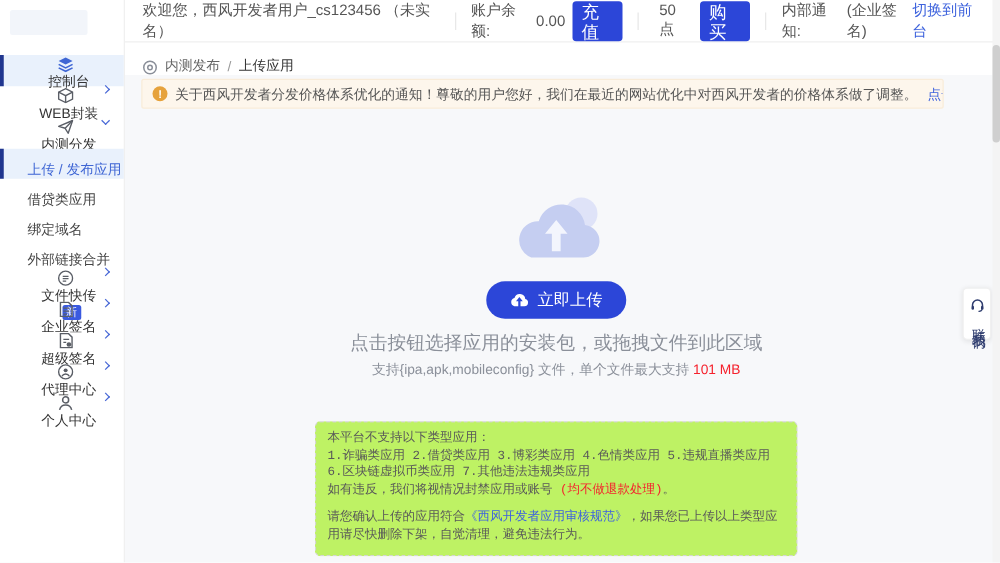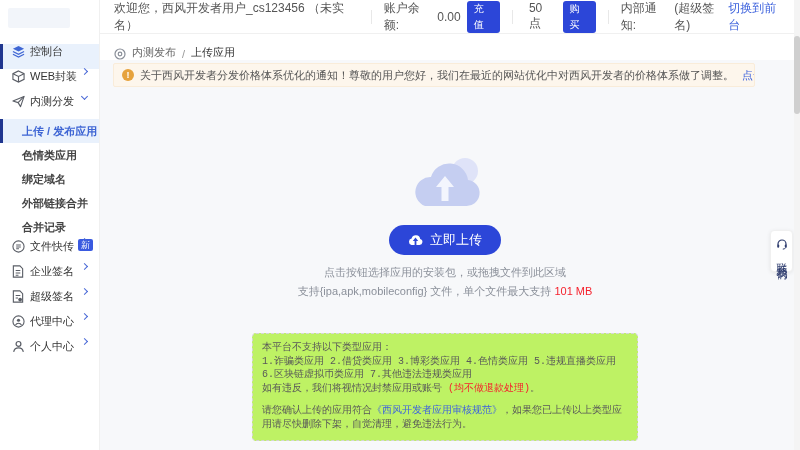--- a/index.html
+++ b/index.html
@@ -3,56 +3,56 @@
 <meta charset="utf-8">
 <style>
   * { margin:0; padding:0; box-sizing:border-box; }
   html,body { width:800px; height:450px; overflow:hidden; }
   body { font-family:"Liberation Sans","DejaVu Sans",sans-serif; font-size:12px; color:#333; background:#fff; position:relative; }
 
   
   .sidebar { position:absolute; left:0; top:0; width:100px; height:450px; background:#fff; border-right:1px solid #f0f0f0; z-index:3; }
   .logo { position:absolute; left:8px; top:8px; width:62px; height:20px; background:#f2f5fa; border-radius:2px; }
   .menu { position:absolute; top:44px; left:0; right:0; }
-  .mi { position:relative; height:25px; display:flex; align-items:flex-start; padding-left:11px; cursor:pointer; }
+  .mi { position:relative; height:25px; display:flex; align-items:center; padding-left:11px; cursor:pointer;flex-direction:column; }
   .mi .mic { width:14px; height:14px; margin-right:5px; display:flex; align-items:center; justify-content:center; flex:0 0 auto; }
   .mi .mil { font-size:11px; color:#333; white-space:nowrap; }
   .mi.active { background:#e9f1fc; }
   .mi.active::before { content:""; position:absolute; left:0; top:0; bottom:0; width:3px; background:#20368f; }
-  .sub { position:relative; height:24px; display:flex; align-items:center; padding-left:22px; cursor:pointer; font-size:11px; color:#444;font-weight:bold; }
+  .sub { position:relative; height:24px; display:flex; align-items:flex-end; padding-left:22px; cursor:pointer; font-size:11px; color:#444; }
   .sub.active { background:#e9f1fc; color:#3f66d4; }
   .sub.active::before { content:""; position:absolute; left:0; top:0; bottom:0; width:3px; background:#20368f; }
   .chev { position:absolute; right:12px; width:5px; height:5px; border-right:1.4px solid #4767d6; border-bottom:1.4px solid #4767d6; }
   .chev.r { transform:rotate(-45deg); }
   .chev.d { transform:rotate(45deg); }
   .badge { display:inline-block; margin-left:4px; background:#3a5ae0; color:#fff; font-size:9px; line-height:12px; padding:0 3px; border-radius:2px; }
 
   
   .header { position:absolute; left:100px; right:0; top:0; height:34px; background:#fff; border-bottom:1px solid #f0f0f0; display:flex; align-items:center; padding:0 14px; z-index:2; }
   .header .sep { width:1px; height:14px; background:#e8e8e8; margin:0 12px; }
-  .hbtn { background:#2c46d8; color:#fff; font-size:10px; line-height:16px; padding:0 7px; border-radius:3px; margin-left:6px; cursor:pointer; }
+  .hbtn { background:#2c46d8; color:#fff; font-size:14px; line-height:16px; padding:0 7px; border-radius:3px; margin-left:6px; cursor:pointer; }
   .hlink { color:#3e63dd; cursor:pointer; }
   .spacer { flex:1; }
   .muted { color:#555; }
 
   
   .main { position:absolute; left:100px; right:0; top:34px; bottom:0; background:#f7f8fa; overflow:hidden; }
   .crumbbar { height:26px; background:#fff; display:flex; align-items:flex-end; padding:0 14px; color:#666; font-size:11px; }
   .crumbbar .ci { margin-right:6px; display:flex; }
   .crumb-sep { margin:0 6px; color:#999; }
   .crumb-last { color:#333; }
 
   .banner { margin:3px 45px 0 13px; height:24px; background:#fdf6ec; border:1px solid #f9ecd9; border-radius:2px; display:flex; align-items:center; padding:0 8px; font-size:11px; color:#555; white-space:nowrap; overflow:hidden; }
   .warn-ic { width:12px; height:12px; border-radius:50%; background:#e6a23c; color:#fff; font-size:9px; line-height:12px; text-align:center; font-weight:bold; margin-right:6px; flex:0 0 auto; }
   .banner a { color:#3e63dd; margin-left:8px; text-decoration:none; cursor:pointer; }
 
   .upzone { position:absolute; left:0; right:10px; top:120px; text-align:center; }
   .cloudwrap { display:inline-block; }
   .upbtn { margin:10px auto 0; width:112px; height:30px; background:#2c46d8; border:none; border-radius:16px; color:#fff; font-size:13px; display:flex; align-items:center; justify-content:center; gap:7px; cursor:pointer; font-family:inherit; }
-  .hint1 { margin-top:10px; font-size:11px; color:#8b909a; }
+  .hint1 { margin-top:10px; font-size:15px; color:#8b909a; }
   .hint2 { margin-top:4px; font-size:11px; color:#8b909a; }
   .red { color:#f5222d; }
 
   .notice-box { margin:34px auto 0; width:386px; border:1px dashed #d5d5d5; border-radius:4px; background:#bef264; text-align:left; padding:7px 9px 9px; font-size:10px; color:#595959; line-height:13.5px;font-family:Liberation Mono, monospace; }
   .notice-box .l4 { margin-top:9px; }
   .notice-box a { color:#3e63dd; text-decoration:none; cursor:pointer; }
 
   
   .contact { position:absolute; right:7px; top:230px; width:23px; padding:7px 0 9px; background:#fff; border:1px solid #f0f0f0; border-radius:4px; box-shadow:0 1px 4px rgba(0,0,0,.08); display:flex; flex-direction:column; align-items:center; cursor:pointer; z-index:4; }
   .contact .vtxt { margin-top:4px; writing-mode:vertical-rl; text-orientation:upright; font-size:11px; color:#2e3c6e; letter-spacing:2px; }
@@ -98,30 +98,27 @@
           </svg>
       </span>
       <span class="mil">内测分发</span>
       <span class="chev d"></span>
     </div>
 
     <div class="sub active">
       <span>上传 / 发布应用</span>
     </div>
     <div class="sub">
-      <span>色情类应用</span>
+      <span>借贷类应用</span>
     </div>
     <div class="sub">
       <span>绑定域名</span>
     </div>
     <div class="sub">
       <span>外部链接合并</span>
-    </div>
-    <div class="sub">
-      <span>合并记录</span>
     </div>
 
     <div class="mi">
       <span class="mic">
         <svg width="13" height="13" viewBox="0 0 14 14">
             <circle cx="7" cy="7" r="6" fill="none" stroke="#5a5e66" stroke-width="1.2"></circle>
             <path d="M4.5 5.5 h5 M4.5 7.5 h5 M4.5 9.5 h3" stroke="#5a5e66" stroke-width="1.1"></path>
           </svg>
       </span>
       <span class="mil">文件快传</span>
@@ -182,21 +179,21 @@
   <span class="muted">欢迎您，西风开发者用户_cs123456 （未实名）</span>
   <span class="sep"></span>
   <span class="muted">账户余额:</span>
   <span class="muted" style="margin-left:4px;">0.00</span>
   <span class="hbtn">充值</span>
   <span class="sep"></span>
   <span class="muted" style="margin-left:4px;">50 点</span>
   <span class="hbtn">购买</span>
   <span class="sep"></span>
   <span class="muted">内部通知:</span>
-  <span class="muted" style="margin-left:4px;">(超级签名)</span>
+  <span class="muted" style="margin-left:4px;">(企业签名)</span>
   <span class="spacer"></span>
   <span class="hlink">切换到前台</span>
 </div>
 
 <div class="main">
 
   <div class="crumbbar">
     <span class="ci">
       <svg width="12" height="12" viewBox="0 0 12 12">
           <circle cx="6" cy="6" r="5" fill="none" stroke="#8a8f99" stroke-width="1.2"></circle>

